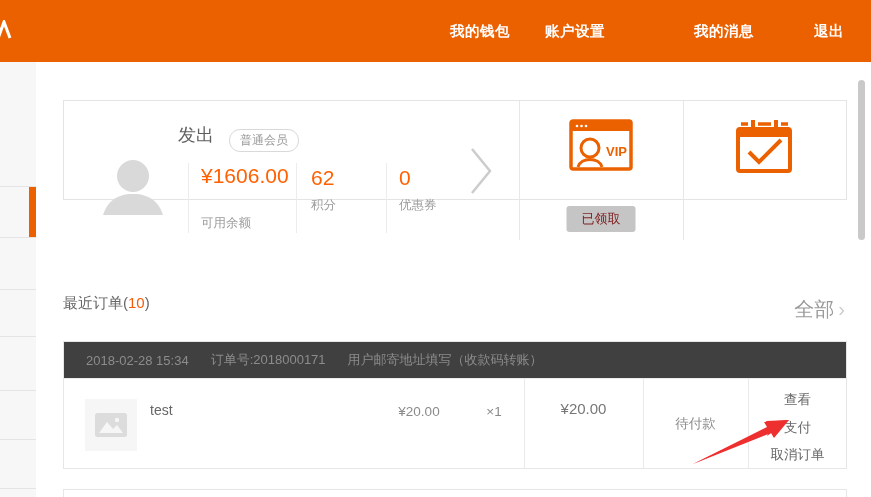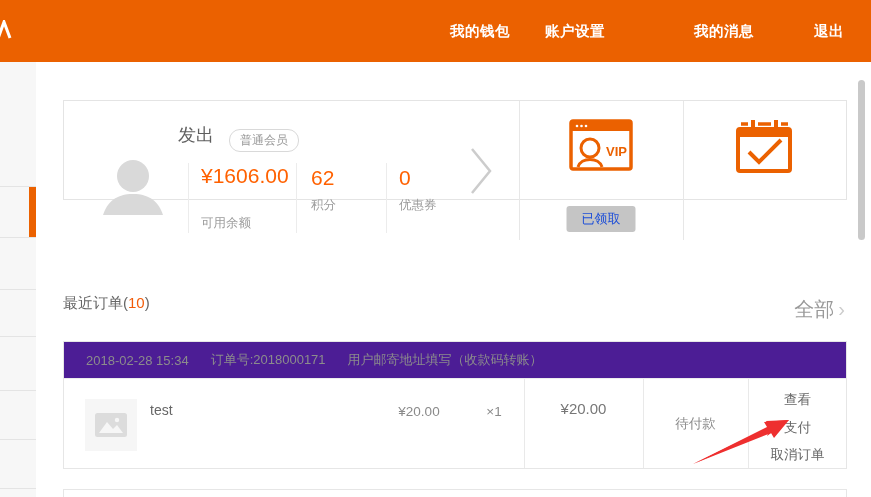--- a/index.html
+++ b/index.html
@@ -46,37 +46,37 @@
   .points-label{left:247px;top:96px;font-family:Liberation Serif, serif;}
   .coupons-value{left:335px;top:64px;}
   .coupons-label{left:335px;top:96px;}
   .panel-chevron{left:404px;top:44px;}
 
   .vip-block{left:455px;top:0;width:164px;height:139px;}
   .vip-icon{position:absolute;left:50px;top:18px;}
   .vip-title{position:absolute;left:0;top:82px;width:164px;text-align:center;font-size:14px;color:#666;}
   .vip-btn{
     position:absolute;left:50%;transform:translateX(-50%);top:105px;
-    background:#c5c5c5;color:#1d4ed8;font-size:13px;border:none;border-radius:3px;
+    background:#c5c5c5;color:#7f1d1d;font-size:13px;border:none;border-radius:3px;
     padding:4px 15px;white-space:nowrap;cursor:pointer;text-align:center;
   }
   .cal-block{left:619px;top:0;width:164px;height:139px;}
   .cal-icon{position:absolute;left:52px;top:19px;cursor:pointer;}
 
   
   .orders-title{left:63px;top:294px;font-size:15px;color:#666;}
   .orders-count{color:#f25b08;}
   .view-all{left:745px;top:296px;width:100px;text-align:right;font-size:20px;color:#999;cursor:pointer;}
   .view-all .chev{color:#ccc;margin-left:4px;}
 
   
   .order-card{left:63px;top:341px;width:784px;height:128px;border:1px solid #e6e6e6;background:#fff;box-sizing:border-box;}
   .order-head{
     position:absolute;left:0;top:0;width:100%;height:37px;box-sizing:border-box;
-    border-bottom:1px solid #ededed;background:#4c1d95;
+    border-bottom:1px solid #ededed;background:#404040;
     display:flex;align-items:center;gap:22px;padding-left:22px;
     font-size:13px;color:#8c8c8c;white-space:nowrap;
   }
   .cell-vdiv{position:absolute;top:37px;width:1px;height:89px;background:#e9e9e9;}
   .thumb{
     position:absolute;left:21px;top:57px;width:52px;height:52px;background:#f6f6f6;
     display:flex;align-items:center;justify-content:center;cursor:pointer;
   }
   .prod-name{position:absolute;left:86px;top:60px;font-size:14px;color:#666;cursor:pointer;}
   .unit-price{position:absolute;left:300px;top:62px;width:110px;text-align:center;font-size:13.5px;color:#8a8a8a;}

